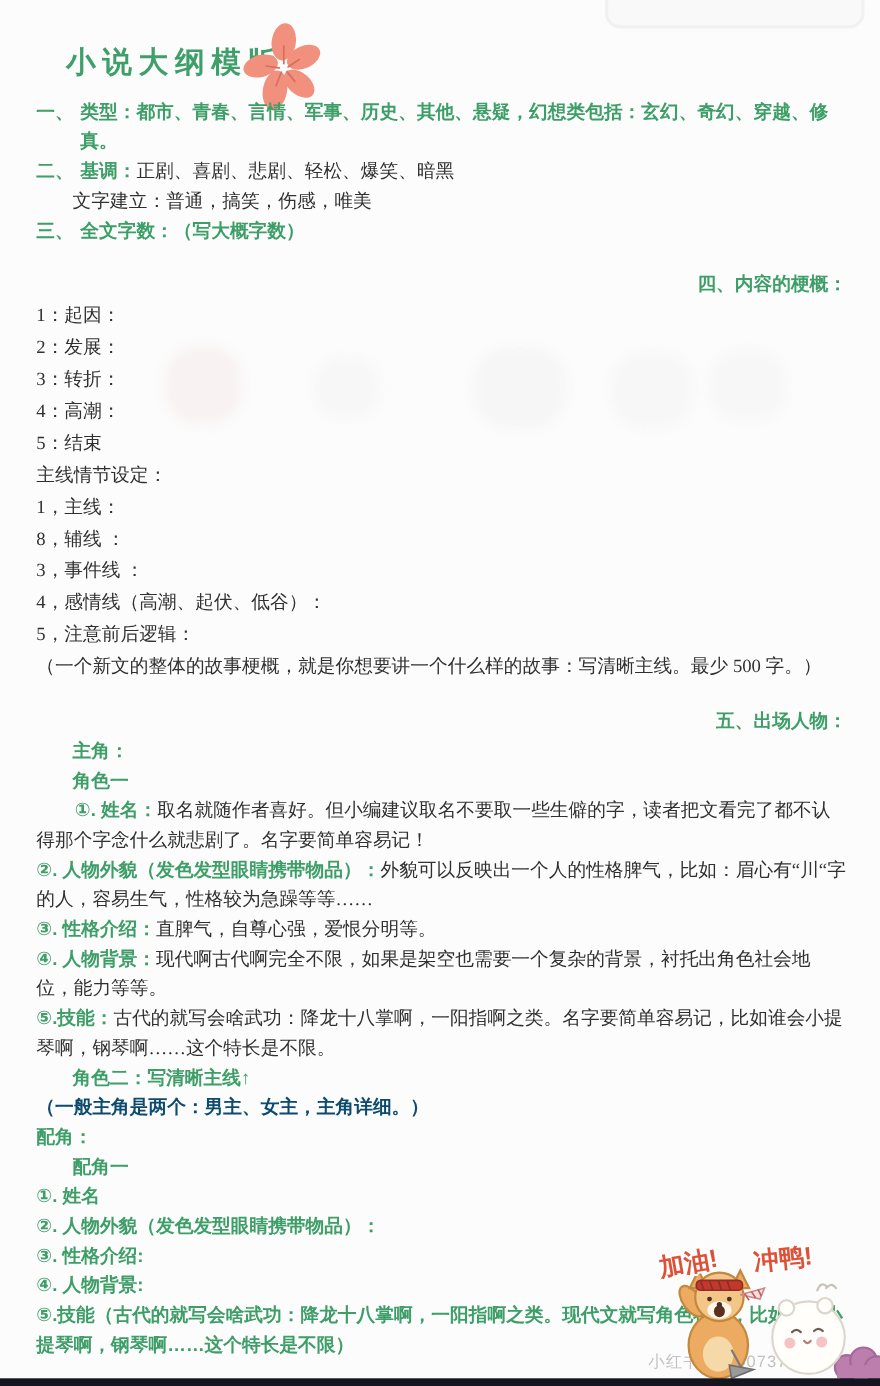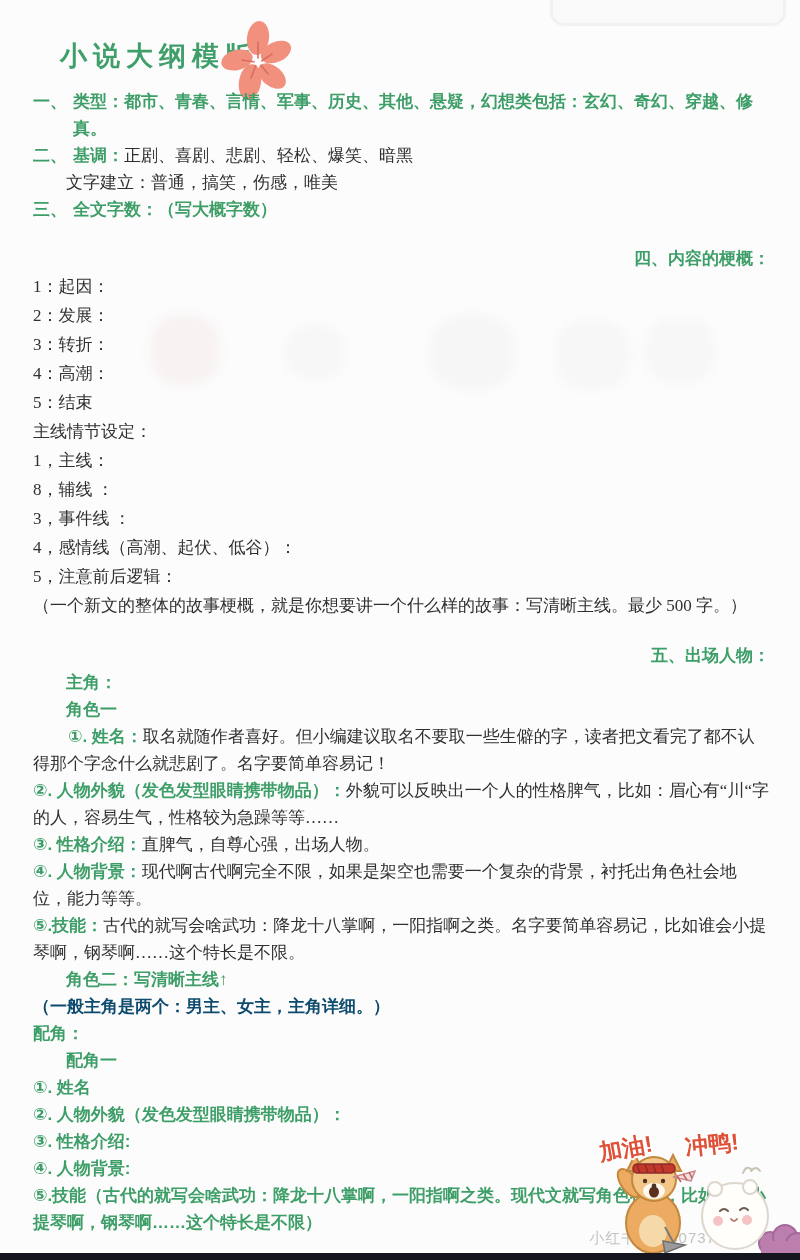--- a/index.html
+++ b/index.html
@@ -112,21 +112,21 @@
       <p class="line item"><span class="black">8，辅线 ：</span></p>
       <p class="line item"><span class="black">3，事件线 ：</span></p>
       <p class="line item"><span class="black">4，感情线（高潮、起伏、低谷）：</span></p>
       <p class="line item"><span class="black">5，注意前后逻辑：</span></p>
       <p class="line item"><span class="black">（一个新文的整体的故事梗概，就是你想要讲一个什么样的故事：写清晰主线。最少 500 字。）</span></p>
       <p class="line hang gap"><span class="marker green">五、</span><span class="green">出场人物：</span></p>
       <p class="line ind1"><span class="green">主角：</span></p>
       <p class="line ind1"><span class="green">角色一</span></p>
       <p class="line firstind"><span class="green">①. 姓名：</span><span class="black">取名就随作者喜好。但小编建议取名不要取一些生僻的字，读者把文看完了都不认得那个字念什么就悲剧了。名字要简单容易记！</span></p>
       <p class="line para"><span class="green">②. 人物外貌（发色发型眼睛携带物品）：</span><span class="black">外貌可以反映出一个人的性格脾气，比如：眉心有“川“字的人，容易生气，性格较为急躁等等……</span></p>
-      <p class="line para"><span class="green">③. 性格介绍：</span><span class="black">直脾气，自尊心强，出场人物。</span></p>
+      <p class="line para"><span class="green">③. 性格介绍：</span><span class="black">直脾气，自尊心强，爱恨分明等。</span></p>
       <p class="line para"><span class="green">④. 人物背景：</span><span class="black">现代啊古代啊完全不限，如果是架空也需要一个复杂的背景，衬托出角色社会地位，能力等等。</span></p>
       <p class="line para"><span class="green">⑤.技能：</span><span class="black">古代的就写会啥武功：降龙十八掌啊，一阳指啊之类。名字要简单容易记，比如谁会小提琴啊，钢琴啊……这个特长是不限。</span></p>
       <p class="line ind1"><span class="green">角色二：写清晰主线↑</span></p>
       <p class="line para"><span class="red">（一般主角是两个：男主、女主，主角详细。）</span></p>
       <p class="line para"><span class="green">配角：</span></p>
       <p class="line ind1"><span class="green">配角一</span></p>
       <p class="line para"><span class="green">①. 姓名</span></p>
       <p class="line para"><span class="green">②. 人物外貌（发色发型眼睛携带物品）：</span></p>
       <p class="line para"><span class="green">③. 性格介绍:</span></p>
       <p class="line para"><span class="green">④. 人物背景:</span></p>

